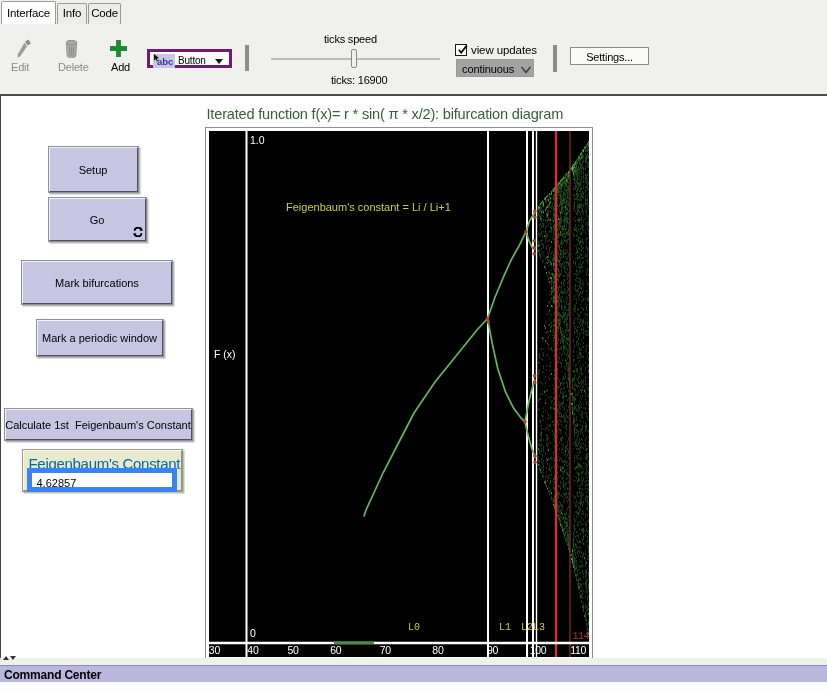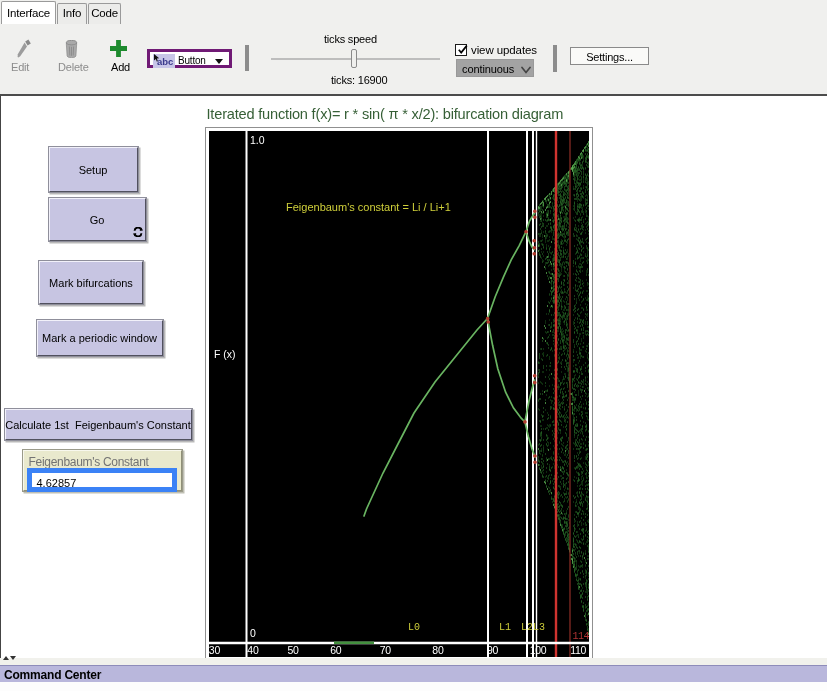--- a/index.html
+++ b/index.html
@@ -20,21 +20,21 @@
 #track { left:271px; top:34px; width:169px; height:2px; background:#bdbdbd; }
 #thumb { left:351px; top:25px; width:6px; height:19px; background:#efefed; border:1px solid #8a8a8a; border-radius:2px; }
 #cbx { left:455px; top:20px; width:12px; height:12px; background:#fff; border:1.6px solid #1a1a1a; }
 #contdd { left:456px; top:35px; width:78px; height:18px; background:#a3a3a3; border:1px solid #999; }
 #contdd .txt { position:absolute; left:5px; top:3px; font-size:11px; letter-spacing:-0.1px; }
 #settings { left:570px; top:23px; width:79px; height:18px; background:#fafaf8; border:1px solid #8a8a8a; font-size:11px; letter-spacing:-0.2px; text-align:center; padding-top:3px; }
 #iface { left:0; top:96px; width:827px; height:562px; background:#fff; border-left:1.6px solid #444; }
 #title { left:205.5px; top:10px; font-size:14.6px; letter-spacing:-0.2px; color:#365f36; white-space:nowrap; }
 .nbtn { position:absolute; background:#c7c5e2; border-top:1.6px solid #f2f1fa; border-left:1.6px solid #f2f1fa; border-bottom:1.6px solid #51515e; border-right:1.6px solid #51515e; box-shadow:0 0 0 1px #8f8f9b, 1.5px 1.5px 0 1px #b9b9b9; font-size:11px; color:#000; display:flex; align-items:center; justify-content:center; text-align:center; white-space:nowrap; }
 #monitor { left:21.5px; top:354px; width:159px; height:41px; background:#e9e9cd; border-top:1.5px solid #f8f8ee; border-left:1.5px solid #f8f8ee; border-bottom:1.5px solid #8f8f77; border-right:1.5px solid #8f8f77; box-shadow:0 0 0 1px #9a9a8a, 1.5px 1.5px 0 1px #c0c0b4; }
-#monitor .lab { position:absolute; left:5px; top:4px; font-size:12px; letter-spacing:-0.3px; color:#737373; }
+#monitor .lab { position:absolute; left:5px; top:4px; font-size:15px; letter-spacing:-0.3px; color:#0369a1; }
 #monitor .val { position:absolute; left:3px; top:17px; width:150px; height:24px; background:#fff; border:5px solid #3b82f6; font-size:11px; padding:4px 0 0 5px; }
 #plot { left:204px; top:31px; width:388px; height:534px; border:1px solid #909090; background:#fff; }
 #plotin { position:absolute; left:1px; top:1px; width:384px; height:530px; border:2px solid #ffffff; background:#000; overflow:hidden; }
 #split { left:0px; top:658px; width:827px; height:7px; background:#f1f1ec; }
 #cc { left:0; top:665px; width:827px; height:17px; background:#b9b7dc; border-top:1px solid #8e8cba; }
 #cc span { position:absolute; left:4px; top:2px; font-size:12px; letter-spacing:-0.2px; font-weight:bold; color:#000; }
 #ccbody { left:0; top:682px; width:827px; height:9px; background:#fdfdfd; }
 </style></head>
 <body>
 <div id="win">
@@ -93,21 +93,21 @@
   <div id="title" class="abs">Iterated function f(x)= r * sin( π * x/2): bifurcation diagram</div>
   <div class="nbtn" style="left:47.5px;top:51px;width:89px;height:45px">Setup</div>
   <div class="nbtn" style="left:47.5px;top:102px;width:97px;height:43px">Go</div>
   <svg class="abs" style="left:132px;top:130.5px" width="10" height="10" viewBox="0 0 10 10">
    <g stroke="#000" stroke-width="1.9" fill="none">
     <path d="M1.6 3.8 A3.4 3.4 0 0 1 8.3 3.2"></path>
     <path d="M8.4 6.2 A3.4 3.4 0 0 1 1.7 6.8"></path>
    </g>
    <path d="M8.3 0.4 L10 3.6 L6.6 3.8 Z M1.7 9.6 L0 6.4 L3.4 6.2 Z" fill="#000"></path>
   </svg>
-  <div class="nbtn" style="left:38px;top:165px;width:104px;height:43px">Mark bifurcations</div>
+  <div class="nbtn" style="left:21px;top:165px;width:150px;height:43px">Mark bifurcations</div>
   <div class="nbtn" style="left:35.5px;top:224px;width:126px;height:36px">Mark a periodic window</div>
   <div class="nbtn" style="left:3.5px;top:313px;width:187px;height:31px">Calculate 1st&nbsp; Feigenbaum's Constant</div>
   <div id="monitor" class="abs">
     <div class="lab">Feigenbaum's Constant</div>
     <div class="val">4.62857</div>
   </div>
   <div id="plot" class="abs">
         <div id="plotin">
     <svg width="381" height="527" viewBox="0 0 381 527" style="position:absolute;left:0;top:0">
 

